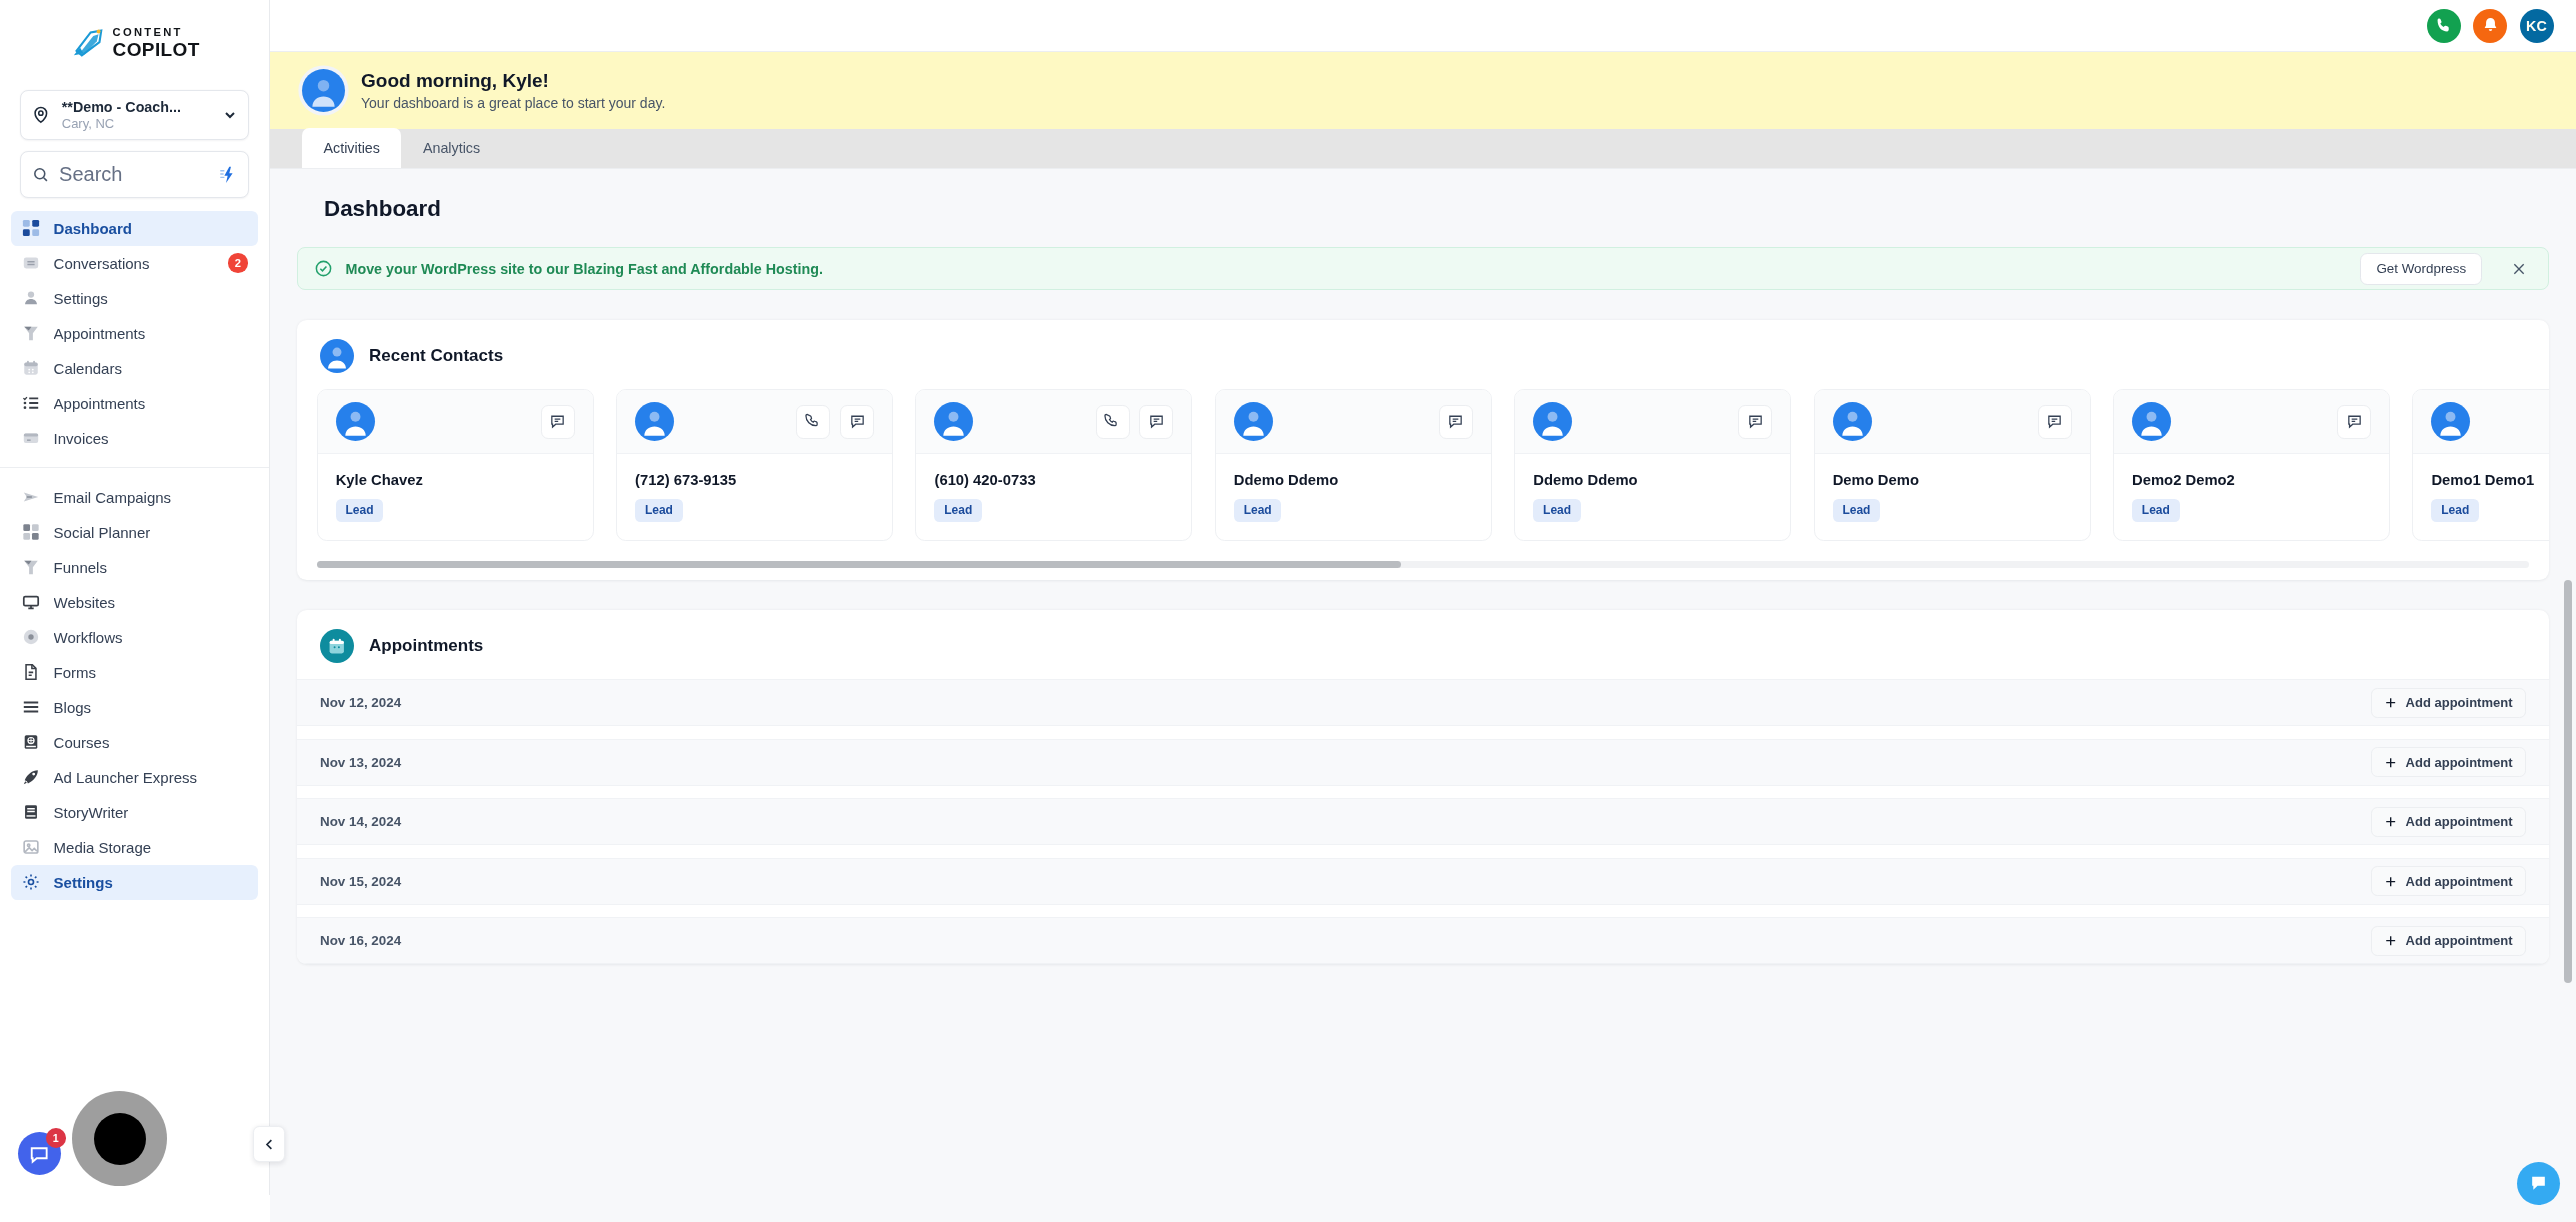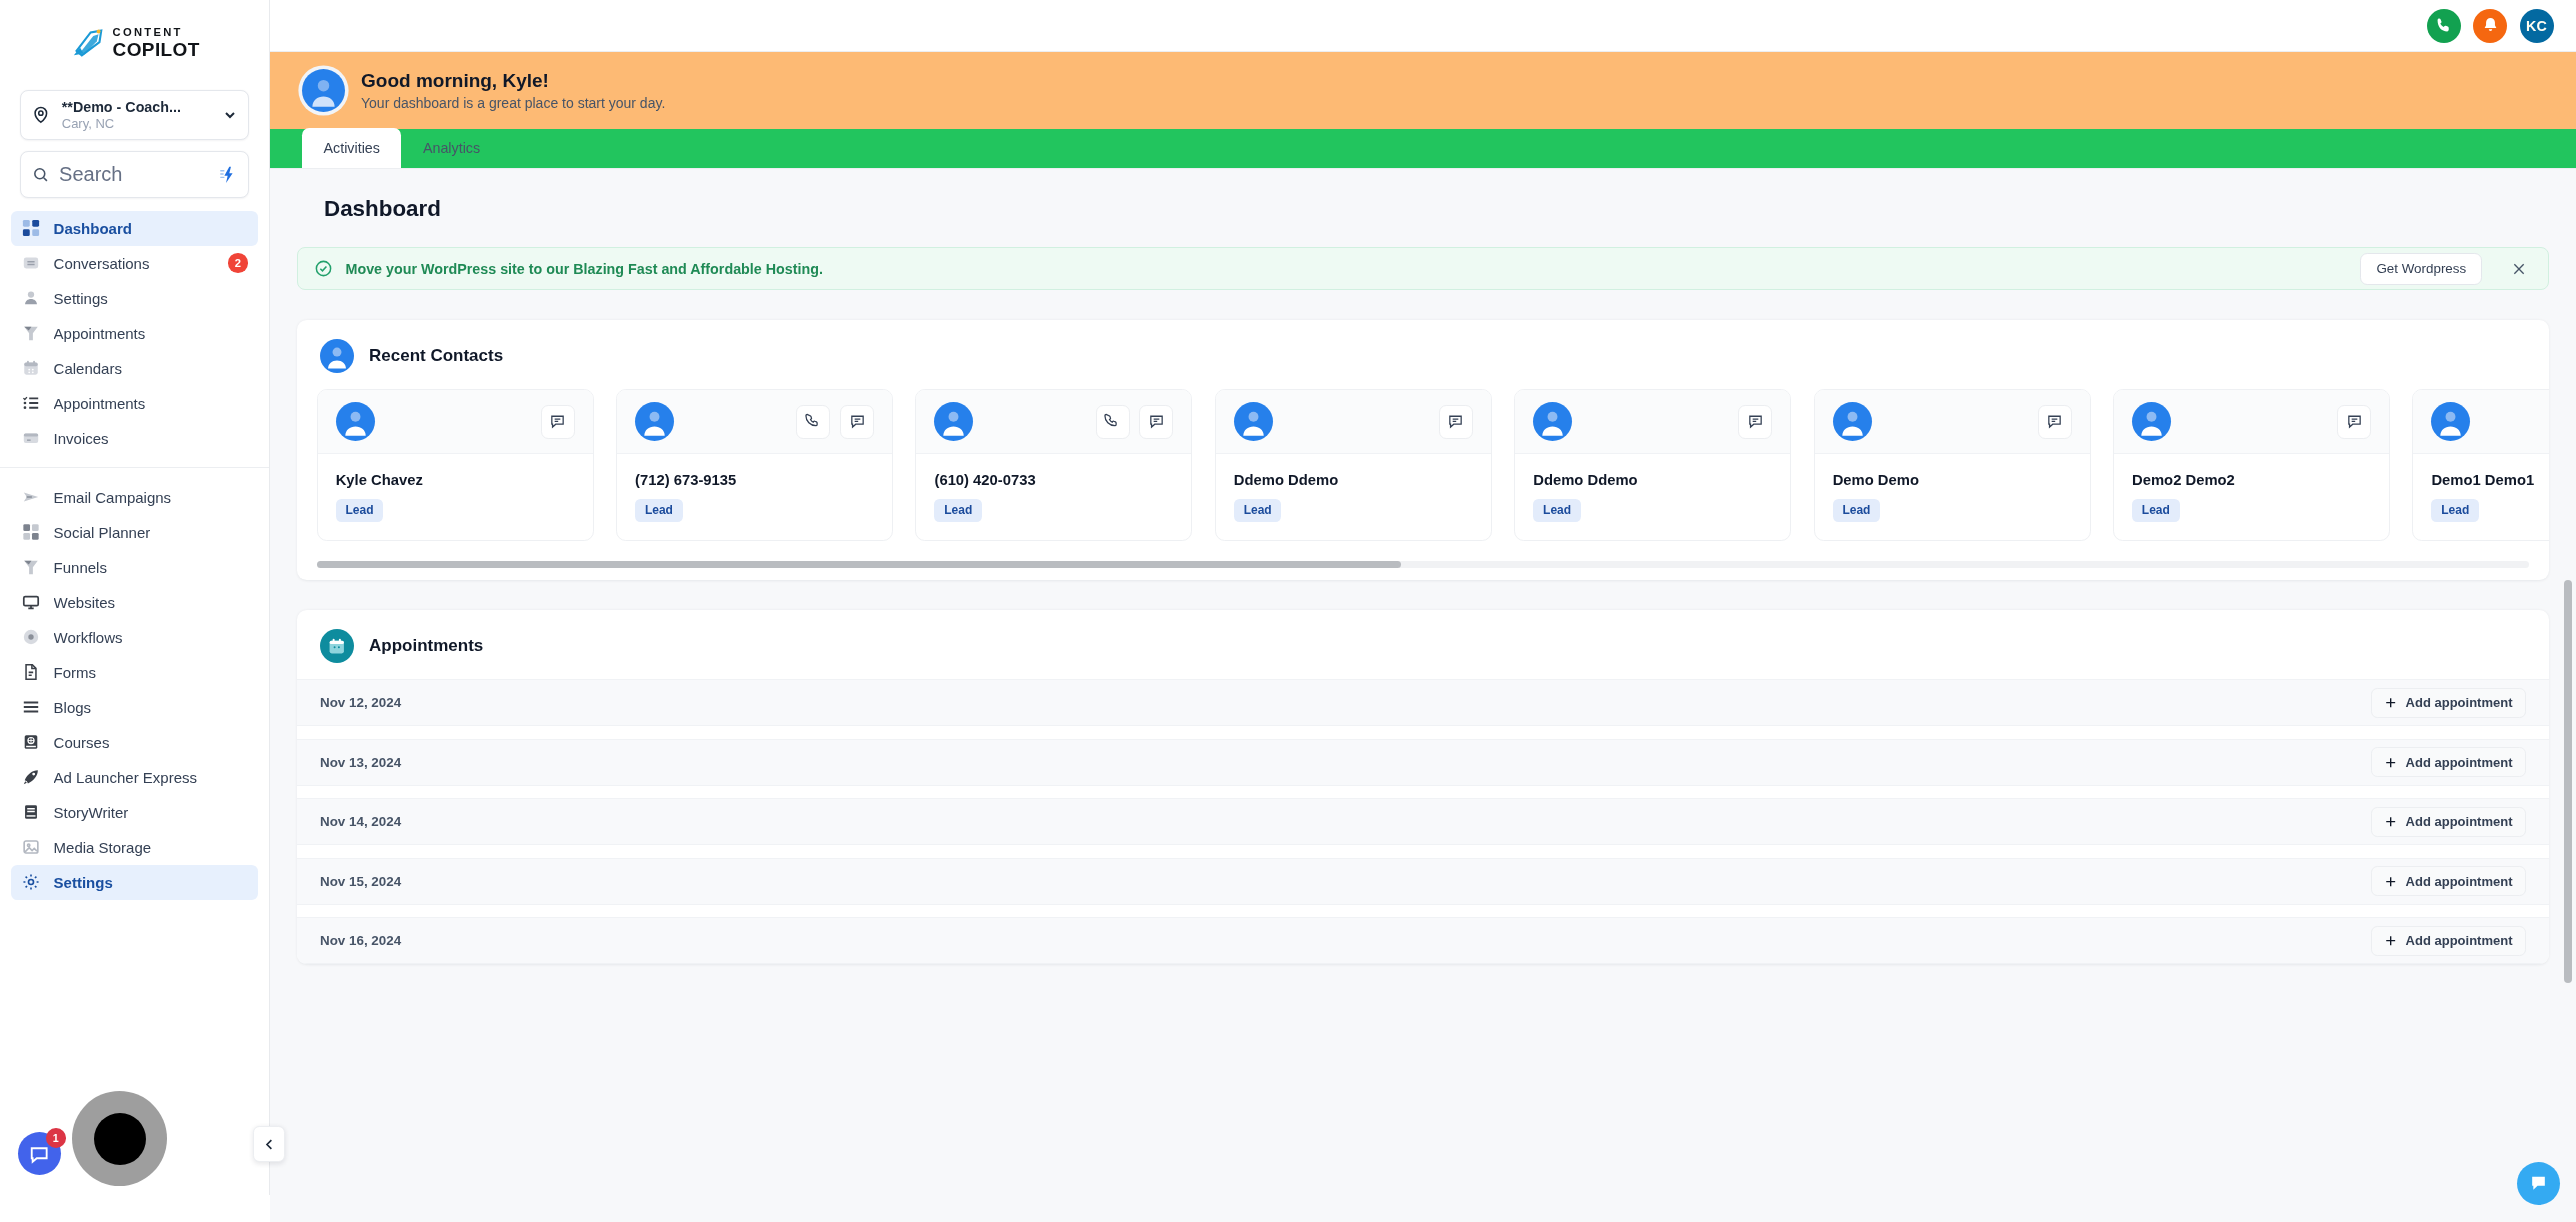--- a/index.html
+++ b/index.html
@@ -108,33 +108,33 @@
 
   .topbar {
     height: 52px; background: #fff; border-bottom: 0.9px solid #eceef1;
     display: flex; align-items: center; justify-content: flex-end;
     padding: 0 22.4px; gap: 12.5px; flex: 0 0 52px;
   }
   .circ-icon { width: 34px; height: 34px; border-radius: 50%; display: flex; align-items: center; justify-content: center; cursor: pointer; }
   .avatar-initials { font-size: 14.3px; font-weight: bold; color: #fffdf2; letter-spacing: 0.3px; }
 
   .greet-bar {
-    background: #fdba74; height: 77px; flex: 0 0 77px;
+    background: #fef9c3; height: 77px; flex: 0 0 77px;
     display: flex; align-items: center; gap: 16px; padding: 0 25px 0 32px;
   }
   .greet-av {
     width: 43px; height: 43px; border-radius: 50%; background: #2680eb;
     display: flex; align-items: flex-end; justify-content: center;
     box-shadow: 0 0 0 3.6px #f2f4f7;
   }
   .greet-title { font-size: 19px; font-weight: bold; color: #101828; }
   .greet-sub { font-size: 14px; color: #475467; margin-top: 3.6px; }
 
   .tabs {
-    background: #22c55e; height: 40px; flex: 0 0 40px;
+    background: #e5e5e5; height: 40px; flex: 0 0 40px;
     display: flex; align-items: flex-end; padding-left: 32px;
     border-bottom: 0.9px solid #eceef1;
   }
   .tab {
     height: 40px; padding: 0 21.5px; display: flex; align-items: center;
     font-size: 14.3px; color: #475467; cursor: pointer;
     border-radius: 7.2px 7.2px 0 0;
   }
   .tab.active { background: #fff; color: #344054; }
 

